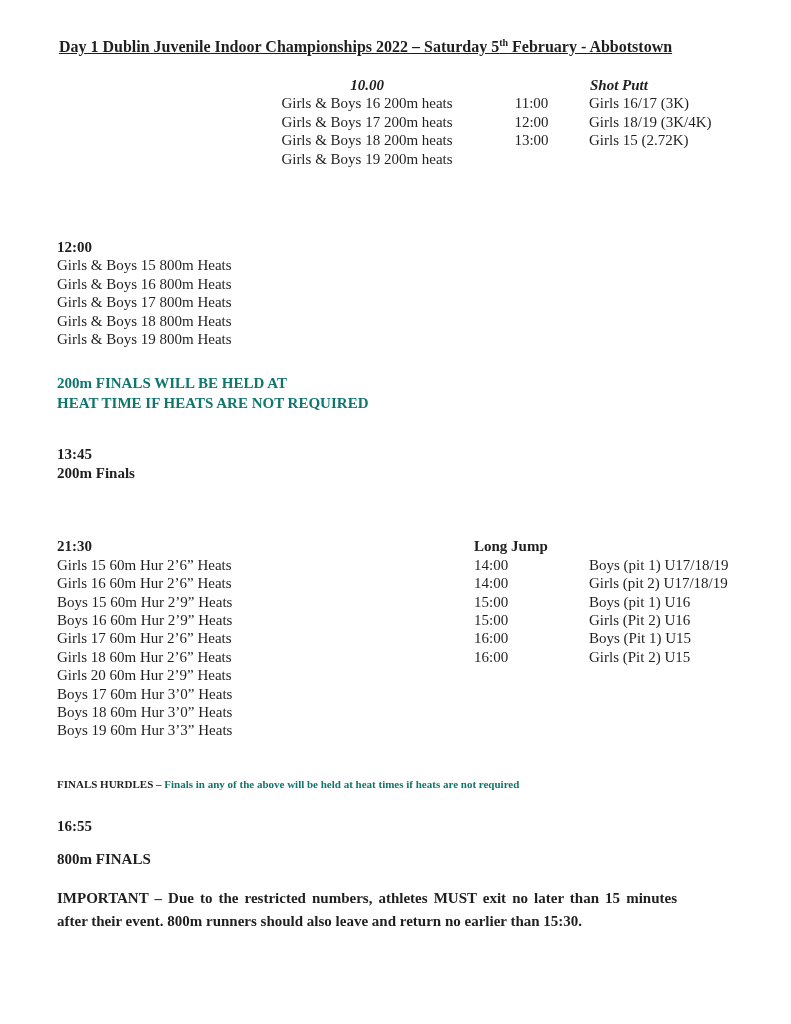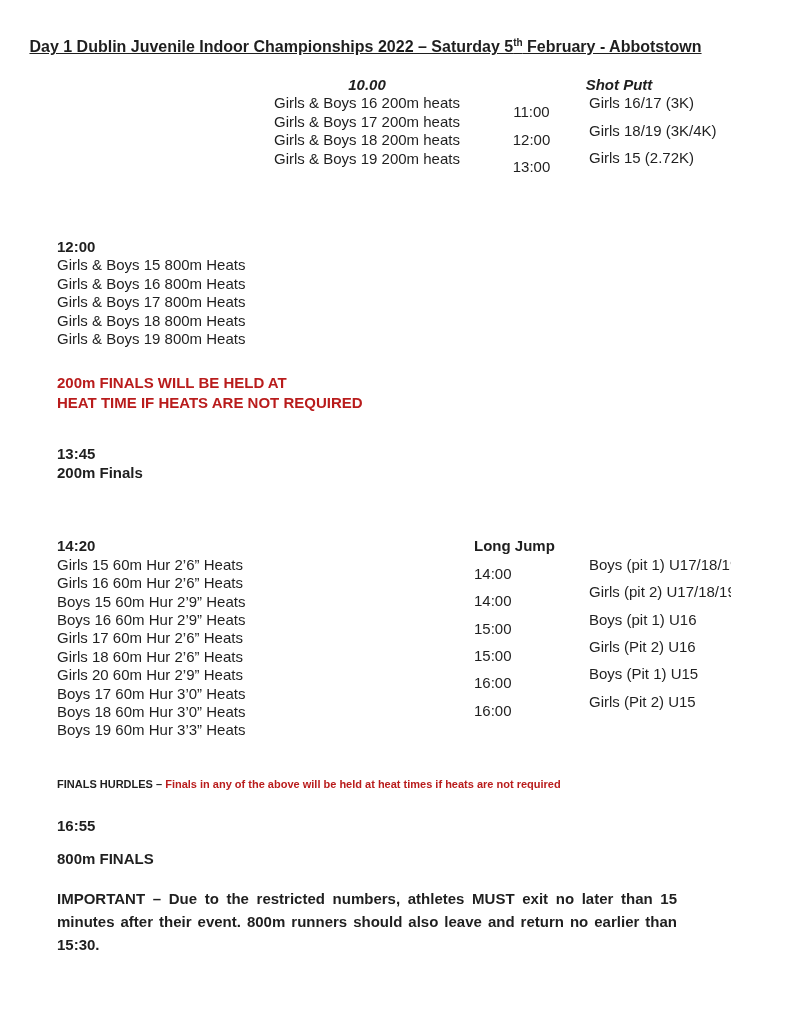--- a/index.html
+++ b/index.html
@@ -2,21 +2,21 @@
 <html><head>
 <meta charset="utf-8">
 <style>
   * { margin: 0; padding: 0; box-sizing: border-box; }
   html, body { background: #ffffff; }
   .page {
     position: relative;
     width: 731px;
     height: 1024px;
     background: #ffffff;
-    font-family: Liberation Sans, sans-serif;
+    font-family: Liberation Serif, serif;
     font-size: 15px;
     line-height: 18.4px;
     color: #1f1f1f;
     overflow: hidden;
   }
   .doc-title {
     margin-top: 37px;
     text-align: center;
     font-size: 16px;
     font-weight: bold;
@@ -31,22 +31,22 @@
   }
   .sec-head { font-weight: bold; }
   .sec-head.italic { font-style: italic; }
   .rightcol {
     position: absolute;
     left: 417px;
     top: 0;
     width: 290px;
   }
   .trow { display: flex; }
-  .trow .t { width: 115px; flex: 0 0 115px; margin-top: 9px; }
-  .red { color: #b91c1c; }
+  .trow .t { width: 115px; flex: 0 0 115px; }
+  .red { color: #0f766e; }
   .notice {
     font-weight: bold;
     line-height: 20px;
   }
   .sec-1000 { margin-top: 20px; text-align: center; }
   .sec-1200 { margin-top: 70px; }
   .sec-notice200 { margin-top: 25px; }
   .sec-1345 { margin-top: 32px; }
   .sec-1430 { margin-top: 55px; }
   .sec-finals-hurdles { margin-top: 35px; font-weight: bold; white-space: nowrap; font-size: 11px; line-height: 19px; }
@@ -107,21 +107,21 @@
     <div>200m FINALS WILL BE HELD AT</div>
     <div>HEAT TIME IF HEATS ARE NOT REQUIRED</div>
   </div>
 
   <div class="section sec-1345">
     <div class="sec-head">13:45</div>
     <div class="sec-head">200m Finals</div>
   </div>
 
   <div class="section sec-1430">
-    <div class="sec-head">14:20</div>
+    <div class="sec-head">21:30</div>
     <div>Girls 15 60m Hur 2’6” Heats</div>
     <div>Girls 16 60m Hur 2’6” Heats</div>
     <div>Boys 15 60m Hur 2’9” Heats</div>
     <div>Boys 16 60m Hur 2’9” Heats</div>
     <div>Girls 17 60m Hur 2’6” Heats</div>
     <div>Girls 18 60m Hur 2’6” Heats</div>
     <div>Girls 20 60m Hur 2’9” Heats</div>
     <div>Boys 17 60m Hur 3’0” Heats</div>
     <div>Boys 18 60m Hur 3’0” Heats</div>
     <div>Boys 19 60m Hur 3’3” Heats</div>

